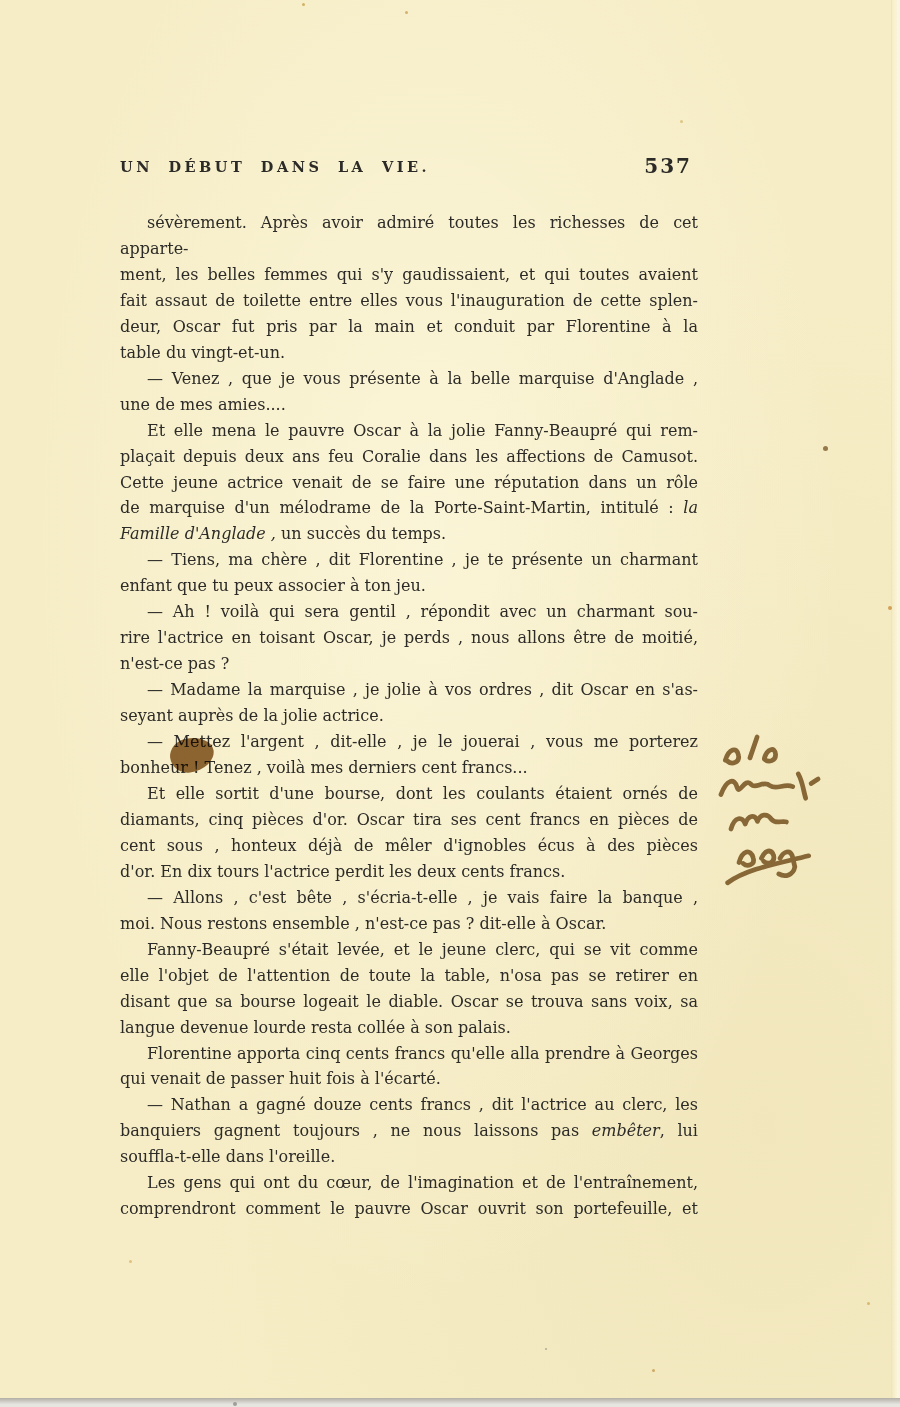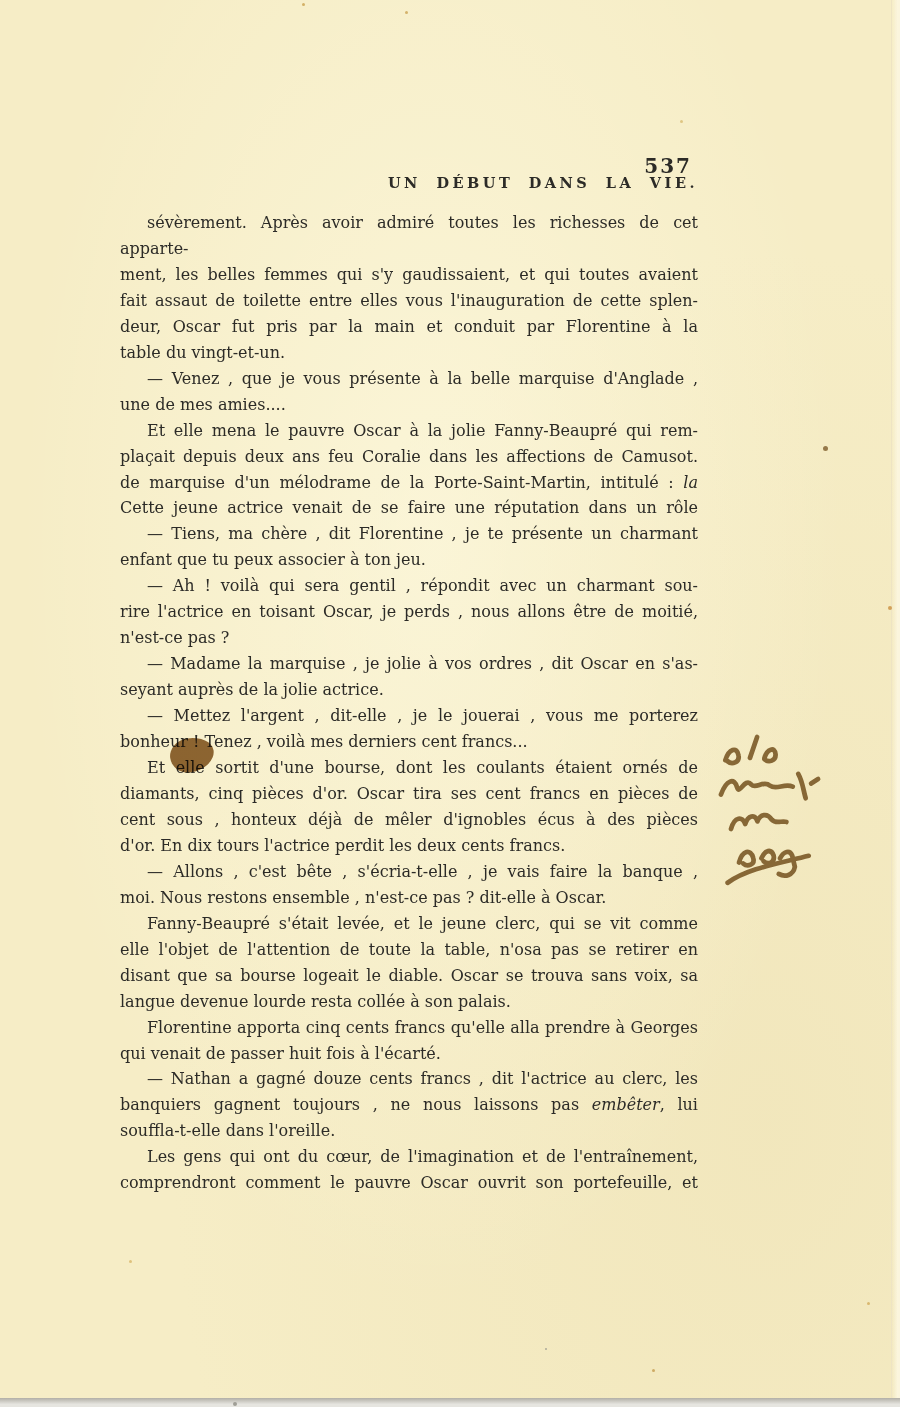--- a/index.html
+++ b/index.html
@@ -12,24 +12,23 @@
       radial-gradient(ellipse at 48% 38%, rgba(255,252,230,.55) 0%, rgba(255,252,230,0) 62%),
       radial-gradient(ellipse at 85% 80%, rgba(233,219,170,.35) 0%, rgba(233,219,170,0) 55%),
       #f6edc6;
     color:var(--ink,#2c2b27);
   }
   
   .header{
     position:absolute;left:120px;top:154px;width:578px;height:26px;
   }
   .header-title{
-    text-align:right;
+    text-align:left;
     font-size:14.5px;font-weight:bold;letter-spacing:3.5px;word-spacing:7px;
     padding-top:4px;
-    margin-top:16px;
   }
   .page-number{
     position:absolute;right:6px;top:0;
     font-size:20px;font-weight:600;letter-spacing:2px;
   }
   
   .text-block{
     position:absolute;left:120px;top:210px;width:578px;
     font-size:16px;line-height:25.95px;
   }
@@ -80,22 +79,23 @@
   <div class="text-block">
       <div class="line ind"><span>sévèrement. Après avoir admiré toutes les richesses de cet apparte-</span></div>
       <div class="line"><span>ment, les belles femmes qui s'y gaudissaient, et qui toutes avaient</span></div>
       <div class="line"><span>fait assaut de toilette entre elles vous l'inauguration de cette splen-</span></div>
       <div class="line"><span>deur, Oscar fut pris par la main et conduit par Florentine à la</span></div>
       <div class="line no-j"><span>table du vingt-et-un.</span></div>
       <div class="line ind"><span>— Venez , que je vous présente à la belle marquise d'Anglade ,</span></div>
       <div class="line no-j"><span>une de mes amies....</span></div>
       <div class="line ind"><span>Et elle mena le pauvre Oscar à la jolie Fanny-Beaupré qui rem-</span></div>
       <div class="line"><span>plaçait depuis deux ans feu Coralie dans les affections de Camusot.</span></div>
+      <div class="line"><span>Cette jeune actrice venait de se faire une réputation dans un rôle</span></div>
       <div class="line"><span>de marquise d'un mélodrame de la Porte-Saint-Martin, intitulé : </span><span class="it">la</span></div>
-      <div class="line"><span>Cette jeune actrice venait de se faire une réputation dans un rôle</span></div>
+      <div class="line no-j"><span class="it">Famille d'Anglade ,</span><span> un succès du temps.</span></div>
       <div class="line ind"><span>— Tiens, ma chère , dit Florentine , je te présente un charmant</span></div>
       <div class="line no-j"><span>enfant que tu peux associer à ton jeu.</span></div>
       <div class="line ind"><span>— Ah ! voilà qui sera gentil , répondit avec un charmant sou-</span></div>
       <div class="line"><span>rire l'actrice en toisant Oscar, je perds , nous allons être de moitié,</span></div>
       <div class="line no-j"><span>n'est-ce pas ?</span></div>
       <div class="line ind"><span>— Madame la marquise , je jolie à vos ordres , dit Oscar en s'as-</span></div>
       <div class="line no-j"><span>seyant auprès de la jolie actrice.</span></div>
       <div class="line ind"><span>— Mettez l'argent , dit-elle , je le jouerai , vous me porterez</span></div>
       <div class="line no-j"><span>bonheur ! Tenez , voilà mes derniers cent francs...</span></div>
       <div class="line ind"><span>Et elle sortit d'une bourse, dont les coulants étaient ornés de</span></div>

